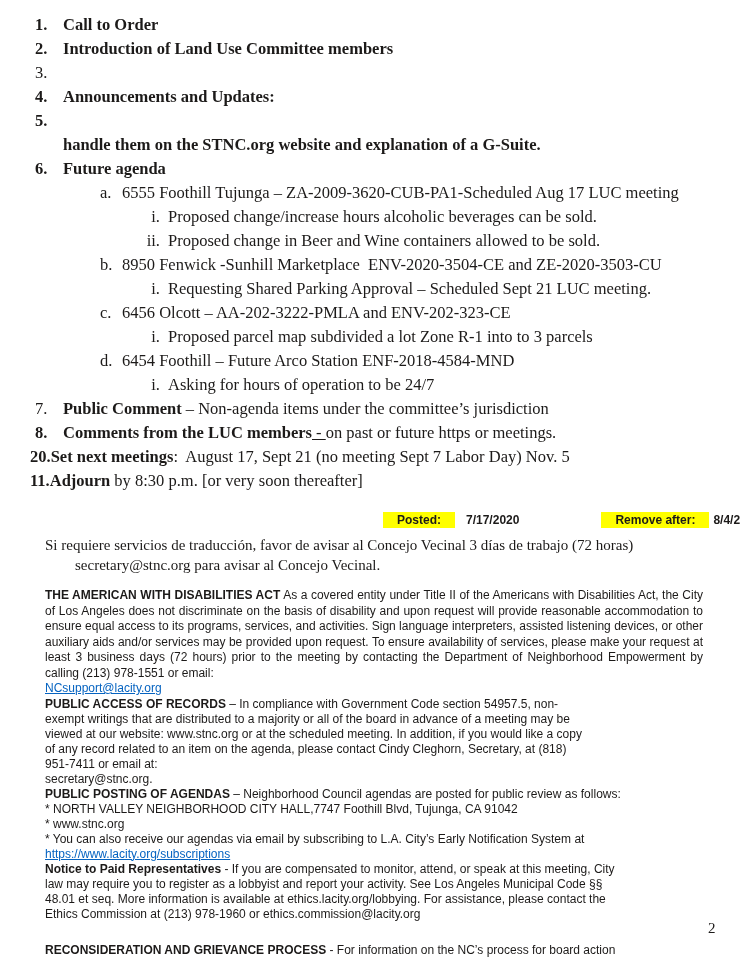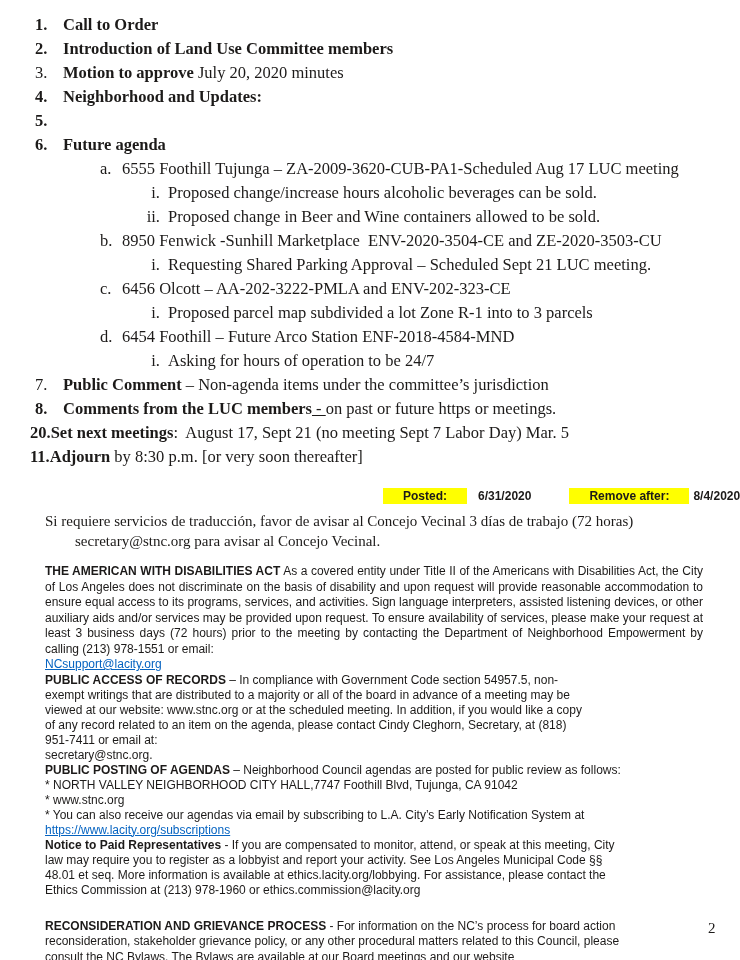--- a/index.html
+++ b/index.html
@@ -24,23 +24,23 @@
   .ag-line.lv-m2 .ag-lbl{display:inline;}
   .ag-txt{white-space:pre-wrap;}
   .b{font-weight:bold;}
   .u{text-decoration:underline;}
   
   .posted-row{
     margin-top:19px;margin-left:383px;
     font-family:"Liberation Sans","DejaVu Sans",sans-serif;
     font-size:12px;font-weight:bold;line-height:16px;white-space:nowrap;
   }
-  .hl{padding:1px 20px;}
+  .hl{padding:1px 14px;}
   .posted-date{margin-left:11px;}
-  .remove-label{margin-left:38px;}
+  .remove-label{margin-left:82px;}
   .remove-date{margin-left:4px;margin-top:34px;}
   
   .spanish{
     margin-top:7px;margin-left:45px;width:620px;
     font-family:"Liberation Serif","DejaVu Serif",serif;
     font-size:15px;line-height:20px;
   }
   .sp-line{display:block;}
   .sp-line.cont{padding-left:30px;}
   
@@ -72,29 +72,28 @@
       <div class="ag-line lv-m">
         <span class="ag-lbl b">1.</span>
         <span class="ag-txt"><span class="b">Call to Order</span></span>
       </div>
       <div class="ag-line lv-m">
         <span class="ag-lbl b">2.</span>
         <span class="ag-txt"><span class="b">Introduction of Land Use Committee members</span></span>
       </div>
       <div class="ag-line lv-m">
         <span class="ag-lbl">3.</span>
-        <span class="ag-txt"><span class="b">Motion to approve</span><span> July 20, 2020 minutes</span></span>
       </div>
       <div class="ag-line lv-m">
         <span class="ag-lbl b">4.</span>
-        <span class="ag-txt"><span class="b">Neighborhood and Updates:</span></span>
+        <span class="ag-txt"><span class="b">Announcements and Updates:</span></span>
       </div>
       <div class="ag-line lv-m">
         <span class="ag-lbl b">5.</span>
-        <span class="ag-txt"><br></span>
+        <span class="ag-txt"><br><span class="b">handle them on the STNC.org website and explanation of a G-Suite.</span></span>
       </div>
       <div class="ag-line lv-m">
         <span class="ag-lbl b">6.</span>
         <span class="ag-txt"><span class="b">Future agenda</span></span>
       </div>
       <div class="ag-line lv-a">
         <span class="ag-lbl">a.</span>
         <span class="ag-txt"><span>6555 Foothill Tujunga – ZA-2009-3620-CUB-PA1-Scheduled Aug 17 LUC meeting</span></span>
       </div>
       <div class="ag-line lv-i">
@@ -130,26 +129,26 @@
         <span class="ag-txt"><span>Asking for hours of operation to be 24/7</span></span>
       </div>
       <div class="ag-line lv-m">
         <span class="ag-lbl">7.</span>
         <span class="ag-txt"><span class="b">Public Comment</span><span> – Non-agenda items under the committee’s jurisdiction</span></span>
       </div>
       <div class="ag-line lv-m">
         <span class="ag-lbl b">8.</span>
         <span class="ag-txt"><span class="b">Comments from the LUC members</span><span class="u"> - </span><span>on past or future https or meetings.</span></span>
       </div>
-      <div class="ag-line lv-m2"><span class="ag-lbl b">20.</span><span class="ag-txt"><span class="b">Set next meetings</span><span>:  August 17, Sept 21 (no meeting Sept 7 Labor Day) Mar. 5</span></span></div>
+      <div class="ag-line lv-m2"><span class="ag-lbl b">20.</span><span class="ag-txt"><span class="b">Set next meetings</span><span>:  August 17, Sept 21 (no meeting Sept 7 Labor Day) Nov. 5</span></span></div>
       <div class="ag-line lv-m2"><span class="ag-lbl b">11.</span><span class="ag-txt"><span class="b">Adjourn</span><span> by 8:30 p.m. [or very soon thereafter]</span></span></div>
     </div>
 
   <div class="posted-row">
-    <span class="hl" style="background: rgb(255, 255, 0);">Posted:</span><span class="posted-date">6/31/2020</span><span class="hl remove-label" style="background: rgb(255, 255, 0);">Remove after:</span><span class="remove-date">8/4/2020</span>
+    <span class="hl" style="background: rgb(255, 255, 0);">Posted:</span><span class="posted-date">7/17/2020</span><span class="hl remove-label" style="background: rgb(255, 255, 0);">Remove after:</span><span class="remove-date">8/4/2020</span>
   </div>
 
   <div class="spanish">
       <span class="sp-line">Si requiere servicios de traducción, favor de avisar al Concejo Vecinal 3 días de trabajo (72 horas)</span>
       <span class="sp-line cont">secretary@stnc.org para avisar al Concejo Vecinal.</span>
     </div>
 
   <div class="footer">
       <div class="fp fp-ada"><span class="b">THE AMERICAN WITH DISABILITIES ACT</span><span> As a covered entity under Title II of the Americans with Disabilities Act, the City of Los Angeles does not discriminate on the basis of disability and upon request will provide reasonable accommodation to ensure equal access to its programs, services, and activities. Sign language interpreters, assisted listening devices, or other auxiliary aids and/or services may be provided upon request. To ensure availability of services, please make your request at least 3 business days (72 hours) prior to the meeting by contacting the Department of Neighborhood Empowerment by calling (213) 978-1551 or email:</span><br><a class="lnk" style="color: rgb(5, 99, 193);">NCsupport@lacity.org</a></div>
       <div class="fp fp-records"><span class="b">PUBLIC ACCESS OF RECORDS</span><span> – In compliance with Government Code section 54957.5, non-exempt writings that are distributed to a majority or all of the board in advance of a meeting may be viewed at our website: www.stnc.org or at the scheduled meeting. In addition, if you would like a copy of any record related to an item on the agenda, please contact Cindy Cleghorn, Secretary, at (818) 951-7411 or email at:</span><br><span>secretary@stnc.org.</span></div>

